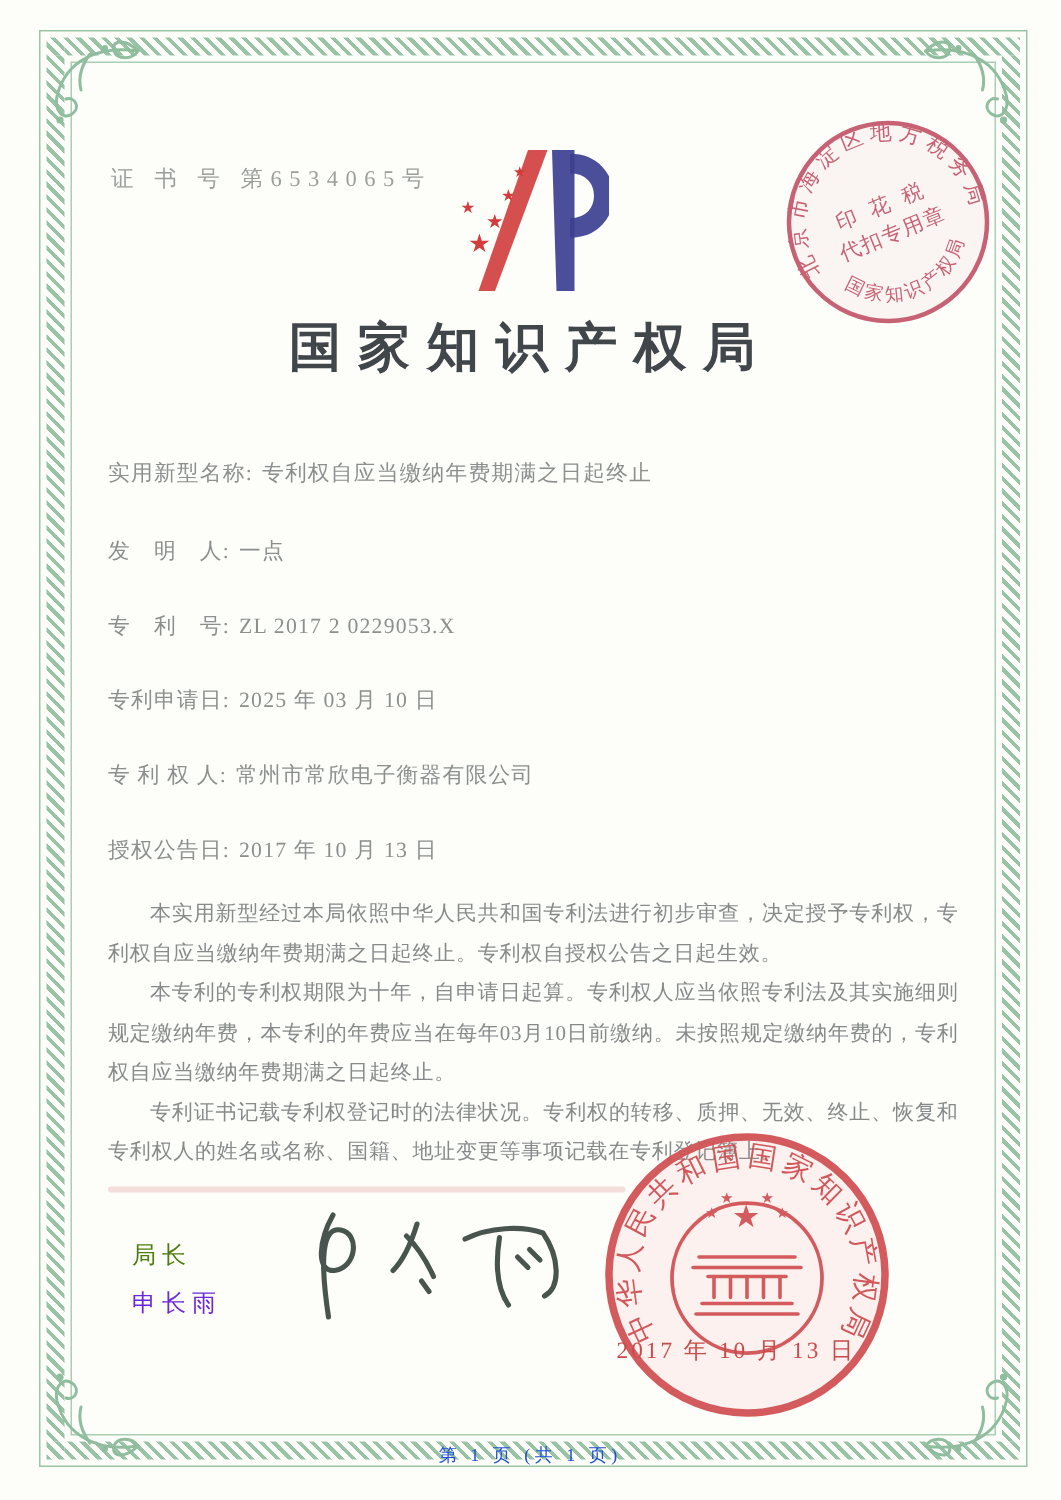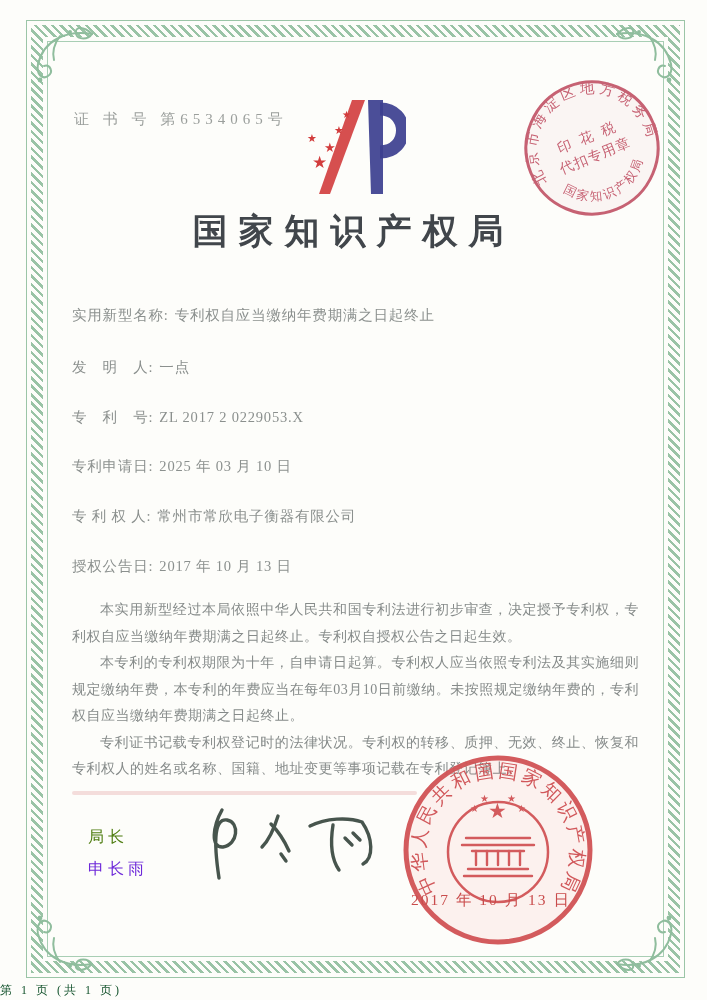--- a/index.html
+++ b/index.html
@@ -36,22 +36,22 @@
   .sig-name{position:absolute;left:88px;top:859px;font-size:16px;letter-spacing:4px;color:#6d28d9;}
   .sig-svg{position:absolute;left:192px;top:796px;width:188px;height:95px;}
 
   .seal-main{position:absolute;left:400px;top:752px;width:196px;height:196px;z-index:3;opacity:.95;}
   .seal-date{position:absolute;left:411px;top:890px;font-size:15.5px;color:#c94c4c;
              letter-spacing:2px;z-index:4;white-space:nowrap;}
   .seal-tax{position:absolute;left:517px;top:73px;width:150px;height:150px;z-index:3;
             transform:rotate(-22deg);opacity:.92;}
   .smear{position:absolute;left:72px;top:791px;width:345px;height:4px;
          background:rgba(224,148,150,.30);border-radius:2px;}
-  .footer{position:absolute;left:0;right:0;top:982px;font-size:12px;
-          letter-spacing:3px;color:#14532d;}
+  .footer{position:absolute;left:0;right:0;top:962px;text-align:center;font-size:12px;
+          letter-spacing:3px;color:#1d4ed8;}
 </style>
 </head>
 <body>
 
 <div class="page">
 
   <div class="line-outer"></div>
   <div class="band"></div>
   <div class="line-inner"></div>
 

